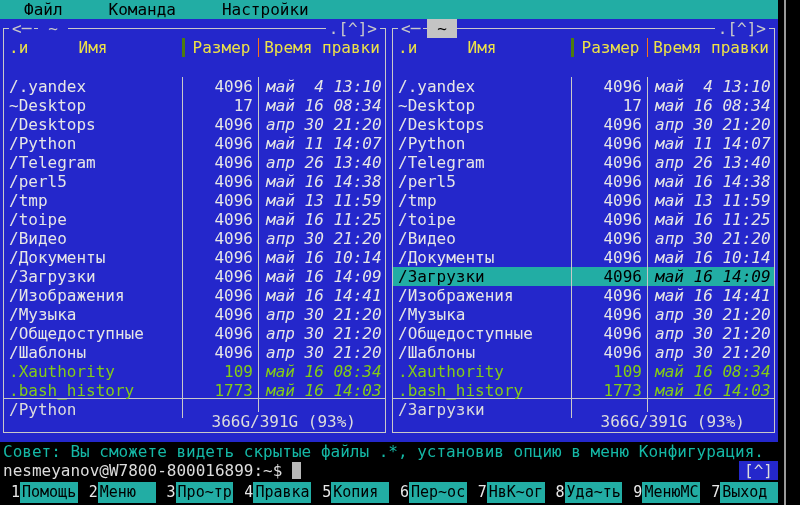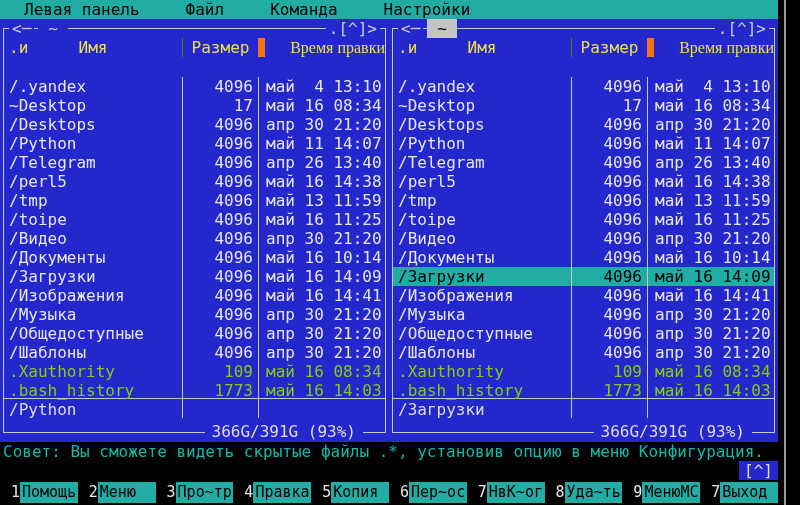--- a/index.html
+++ b/index.html
@@ -29,34 +29,34 @@
     display:flex; align-items:center; white-space:pre; }
   .nav-left  { margin-left:9px;  background:#2427CB; padding:0 3px; color:#C9C9C9; }
   .ptitle    { margin-left:4px;  background:#2427CB; padding:0 10px; color:#C9C9C9; }
   .ptitle.active { background:#C4C4C4; color:#000; }
   .title-spacer { flex:1; }
   .nav-right { margin-right:9px; background:#2427CB; padding:0 3px; color:#C9C9C9; }
   .header-row { position:absolute; left:4px; right:4px; top:19px; height:19px;
     display:flex; color:#EDE247; white-space:pre; z-index:1; }
   .h-name { width:178px; position:relative; text-align:center; }
   .h-sort { position:absolute; left:5px; top:0; }
-  .h-size { width:76px; text-align:center; border-left:1px solid #4d7c0f; }
-  .h-time { flex:1; text-align:right; border-left:7px solid #f97316;font-family:Liberation Serif, serif; }
+  .h-size { width:76px; text-align:center; border-left:3px solid #4d7c0f; }
+  .h-time { flex:1; text-align:center; border-left:1px solid #f97316; }
   .rows { position:absolute; left:4px; right:4px; top:38px; height:341px; overflow:hidden;margin-top:20px; }
   .vsep { position:absolute; top:0; bottom:0; width:1px; background:#C9C9C9; z-index:2; }
   .vsep.v1 { left:178px; } .vsep.v2 { left:254px; }
   .frow { display:flex; height:19px; color:#E6E6E6; white-space:pre; position:relative; z-index:1; }
   .frow .c-name { width:178px; padding-left:5px; overflow:hidden; }
   .frow .c-size { width:76px; text-align:right; padding-right:5px;padding-left:24px; }
-  .frow .c-mtime { flex:1; padding-left:8px; }
+  .frow .c-mtime { flex:1; padding-left:8px;font-style:italic; }
   .frow.hidden { color:#84cc16; }
   .frow.selected { background:#22ADA4; color:#000; }
   .mini-sep { position:absolute; left:4px; right:4px; top:379px; height:1px; background:#C9C9C9; }
   .mini-status { position:absolute; left:9px; top:381px; height:19px; color:#DCDCDC; white-space:pre; }
-  .stats { position:absolute; right:26px; bottom:1px; height:19px; background:#2427CB;
+  .stats { position:absolute; right:26px; bottom:11px; height:19px; background:#2427CB;
     padding:0 7px; color:#DCDCDC; z-index:2; white-space:pre; }
   
   .hint { position:absolute; left:0; top:442px; width:778px; height:19px;
     background:#000; color:#14b8a6; padding-left:3px; white-space:pre; overflow:hidden; }
   .prompt-row { position:absolute; left:0; top:461px; width:778px; height:19px;
     display:flex; align-items:center; color:#DCDCDC; padding-left:3px; white-space:pre; }
   .cursor { display:inline-block; width:9px; height:17px; background:#B8B8B8; margin-left:10px; }
   .corner-indicator { position:absolute; right:22px; top:461px; height:19px;
     background:#2427CB; color:#DCDCDC; padding:0 5px; white-space:pre; }
   
@@ -69,21 +69,20 @@
   
   .right-strip { position:absolute; left:778px; top:0; width:22px; height:505px; background:#000; }
   .term-scrollbar { position:absolute; left:6px; top:0; width:2px; height:505px; background:#9A9A9A; }
 </style>
 </head>
 <body>
 
 <div class="screen">
 
   <div class="menubar">
-    <span class="mitem">Левая панель</span>
     <span class="mitem">Файл</span>
     <span class="mitem">Команда</span>
     <span class="mitem">Настройки</span>
   </div>
 
   <div class="panel left">
     <div class="frame"></div>
     <div class="title-row">
       <span class="nav-left">&lt;─</span>
       <span class="ptitle">~</span>
@@ -155,20 +154,24 @@
         <div class="frow hidden"><span class="c-name">.Xauthority</span><span class="c-size">109</span><span class="c-mtime">май 16 08:34</span></div>
         <div class="frow hidden"><span class="c-name">.bash_history</span><span class="c-size">1773</span><span class="c-mtime">май 16 14:03</span></div>
       </div>
     <div class="mini-sep"></div>
     <div class="mini-status">/Загрузки</div>
     <div class="stats">366G/391G (93%)</div>
   </div>
 
   <div class="hint">Совет: Вы сможете видеть скрытые файлы .*, установив опцию в меню Конфигурация.</div>
 
+  <div class="prompt-row">
+    <span>nesmeyanov@W7800-800016899:~$</span>
+    <span class="cursor"></span>
+  </div>
   <div class="corner-indicator">[^]</div>
 
   <div class="fkeys">
     <span class="fslot">
         <span class="fnum">1</span>
         <span class="flabel">Помощь</span>
       </span>
     <span class="fslot">
         <span class="fnum">2</span>
         <span class="flabel">Меню</span>

